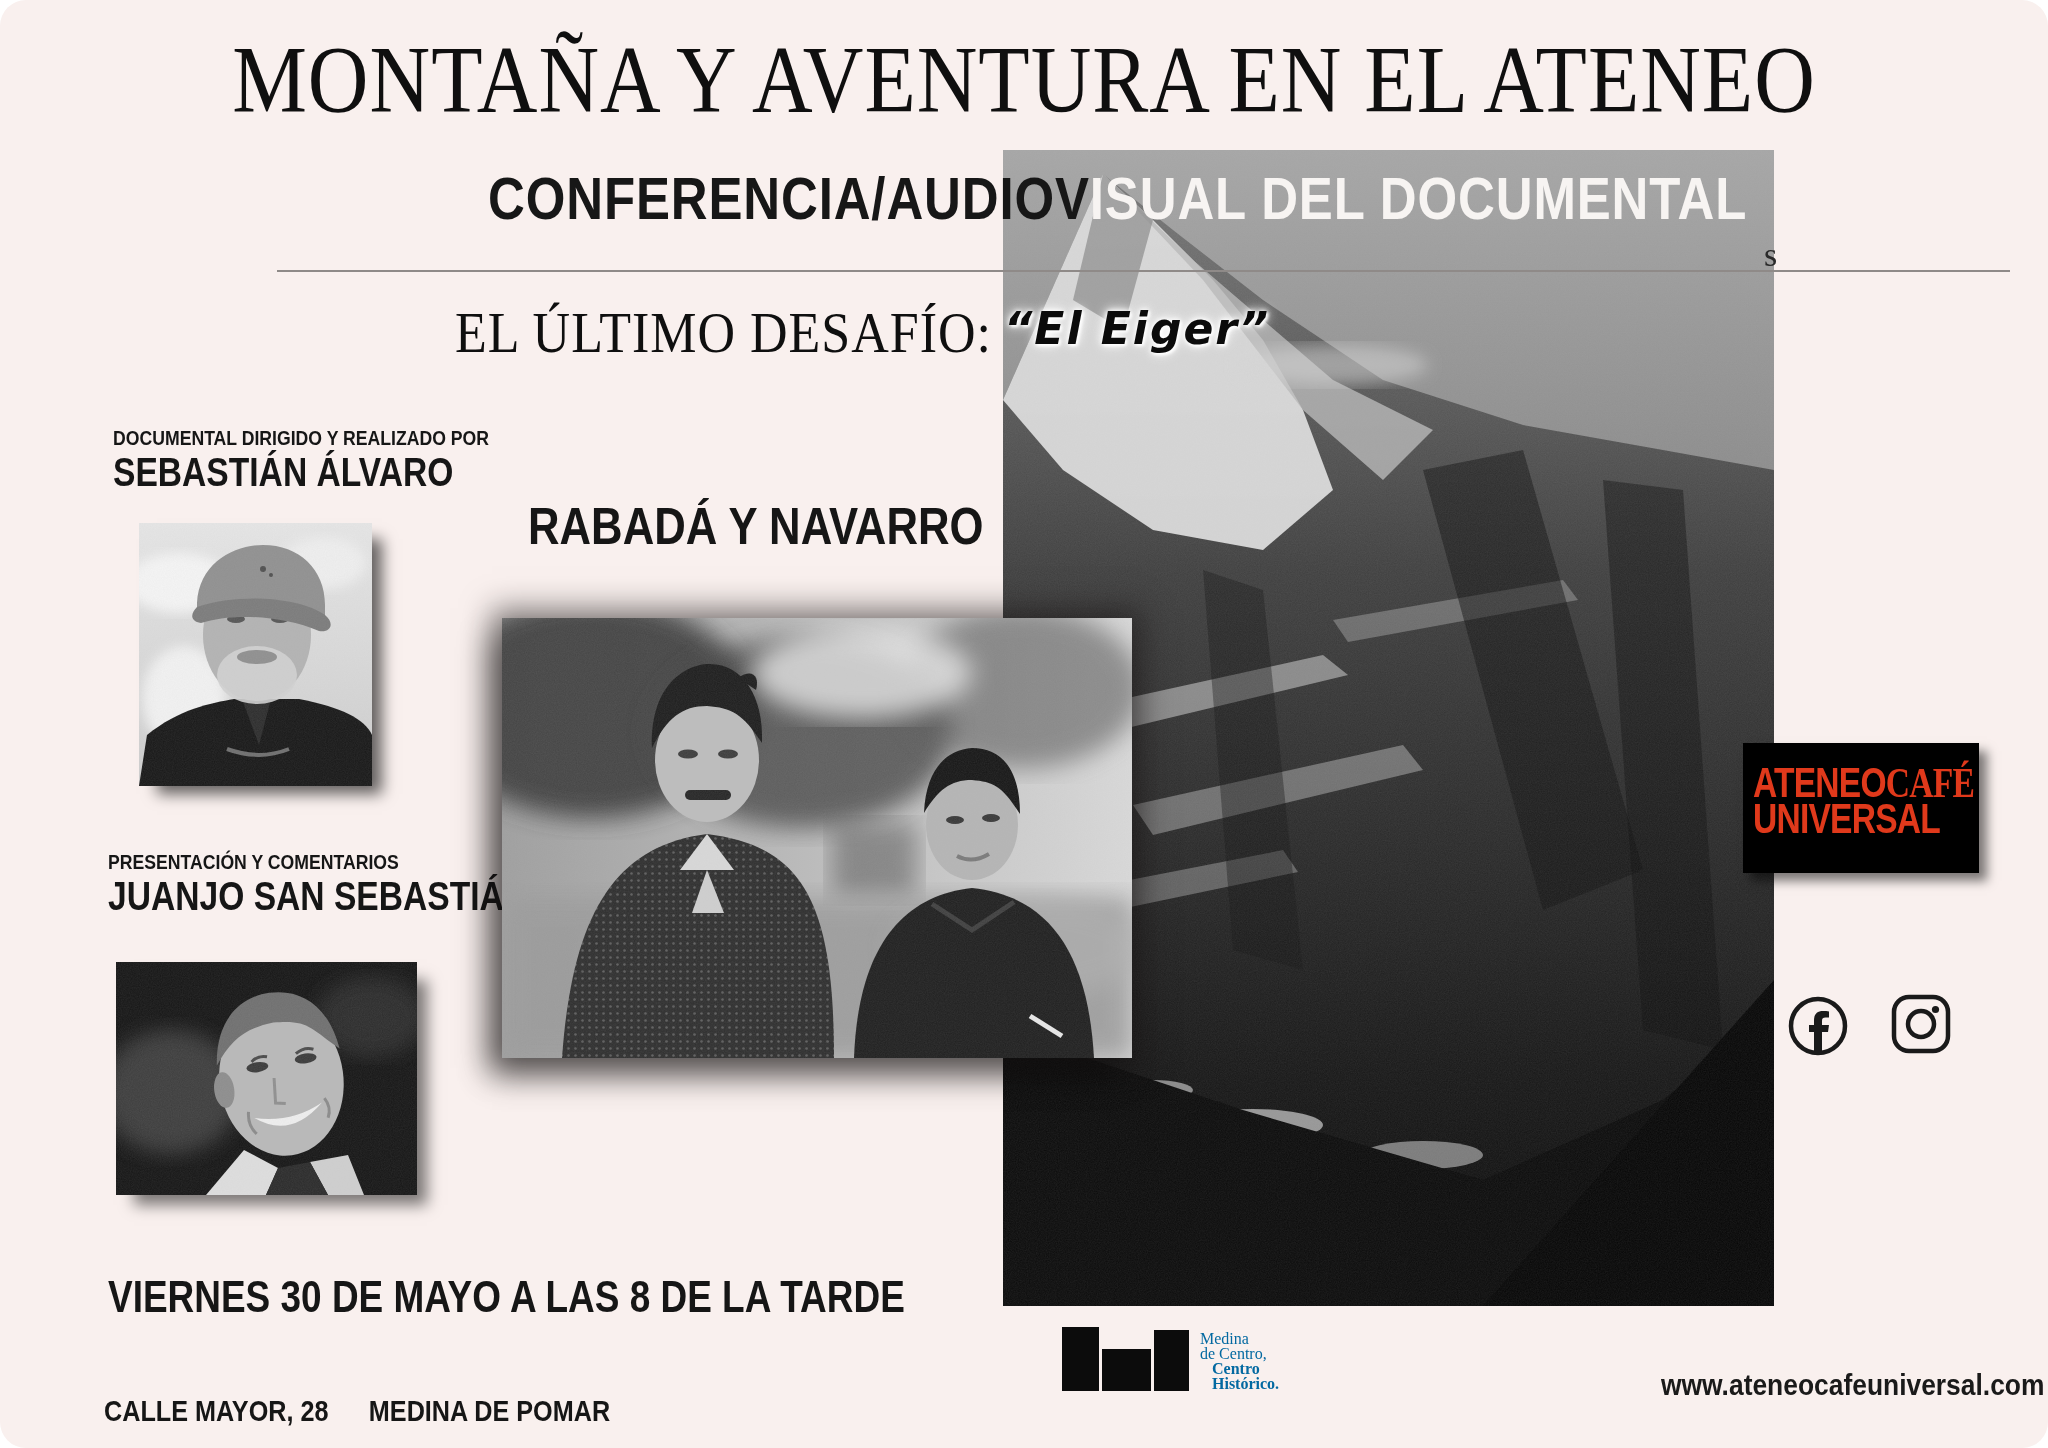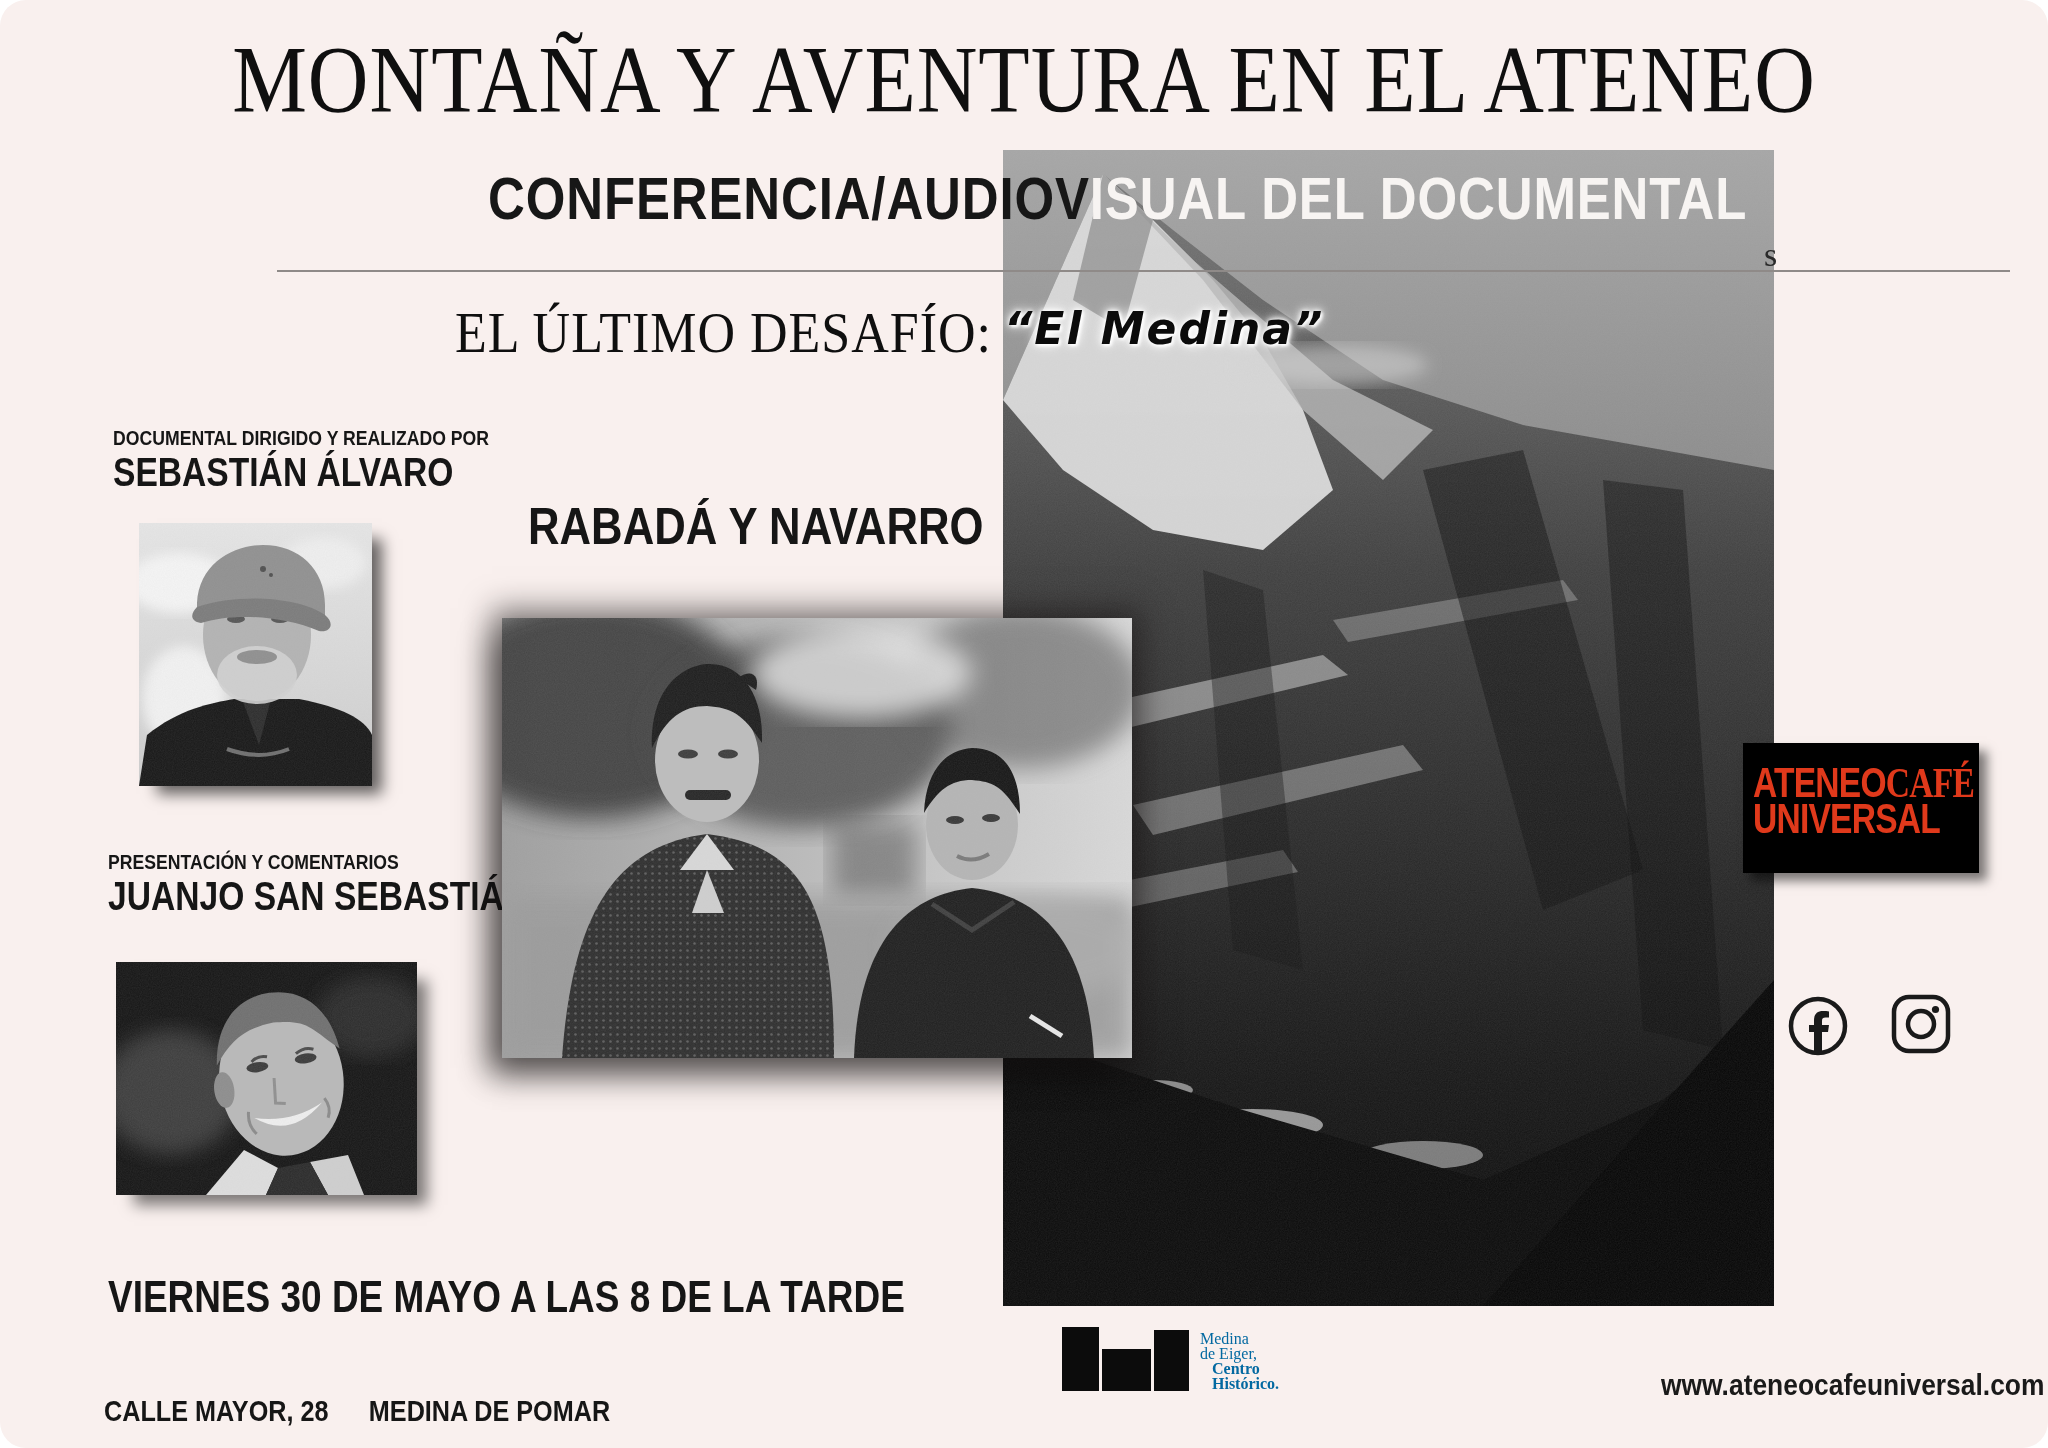--- a/index.html
+++ b/index.html
@@ -112,21 +112,21 @@
 
   <div class="abs serif nowrap" id="title">MONTAÑA Y AVENTURA EN EL ATENEO</div>
 
   <div class="abs cond nowrap" id="subtitle">
     <span class="black">CONFERENCIA/AUDIOV</span><span class="white">ISUAL DEL DOCUMENTAL</span>
   </div>
 
   <div class="abs" id="rule"></div>
 
   <div class="abs serif nowrap" id="heading">EL ÚLTIMO DESAFÍO:</div>
-  <div class="abs nowrap" id="film-title">“El Medina”</div>
+  <div class="abs nowrap" id="film-title">“El Eiger”</div>
   <div class="abs serif" id="stray-fragment">s</div>
 
   <div class="abs cond sx84 nowrap" id="director-label">DOCUMENTAL DIRIGIDO Y REALIZADO POR</div>
   <div class="abs cond sx84 nowrap" id="director-name">SEBASTIÁN ÁLVARO</div>
   <div class="abs cond sx84 nowrap" id="protagonists">RABADÁ Y NAVARRO</div>
   <div class="abs cond sx84 nowrap" id="presenter-label">PRESENTACIÓN Y COMENTARIOS</div>
   <div class="abs cond sx84 nowrap" id="presenter-name">JUANJO SAN SEBASTIÁN</div>
 
   <div class="abs photo" id="sebastian-photo">
     <svg viewBox="0 0 233 263" preserveAspectRatio="none">
@@ -261,20 +261,20 @@
     <span>CALLE MAYOR, 28</span><span class="gap">MEDINA DE POMAR</span>
   </div>
 
   <div class="abs" id="medina-blocks">
     <div class="blk" id="blk-left"></div>
     <div class="blk" id="blk-mid"></div>
     <div class="blk" id="blk-right"></div>
   </div>
   <div class="abs" id="medina-text">
     <div>Medina</div>
-    <div>de Eiger,</div>
+    <div>de Centro,</div>
     <div class="b">Centro</div>
     <div class="b">Histórico.</div>
   </div>
 
   <div class="abs nowrap" id="website">www.ateneocafeuniversal.com</div>
 
 </div>
 
 </body></html>

